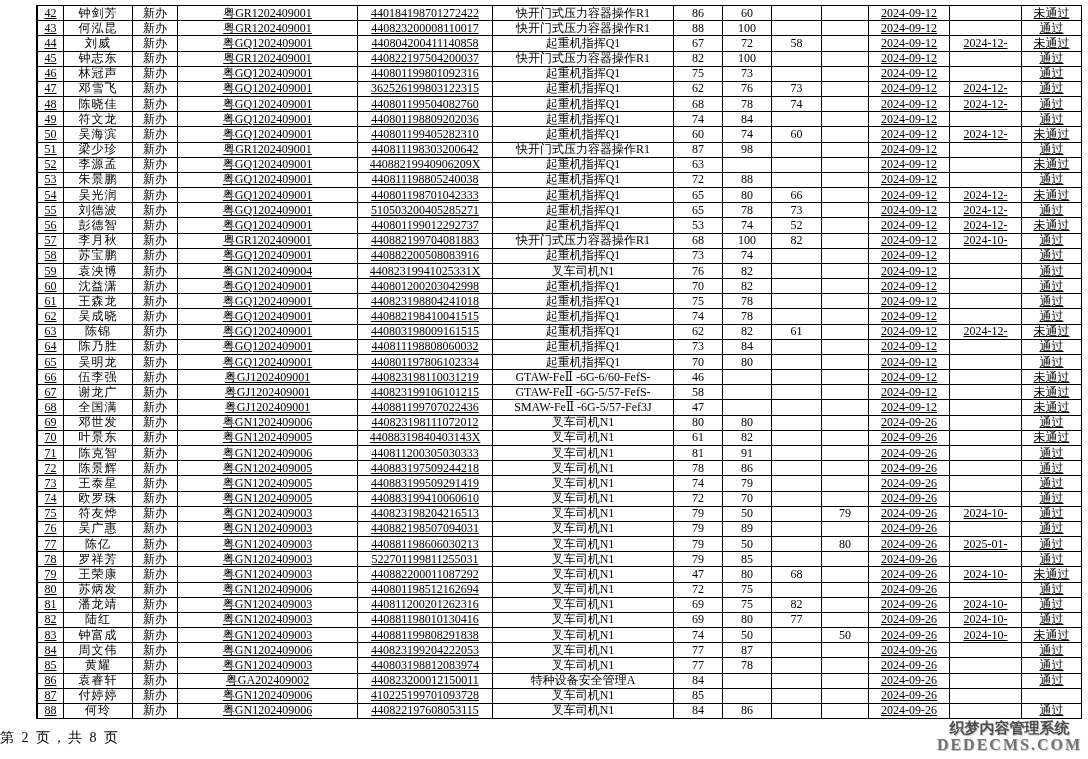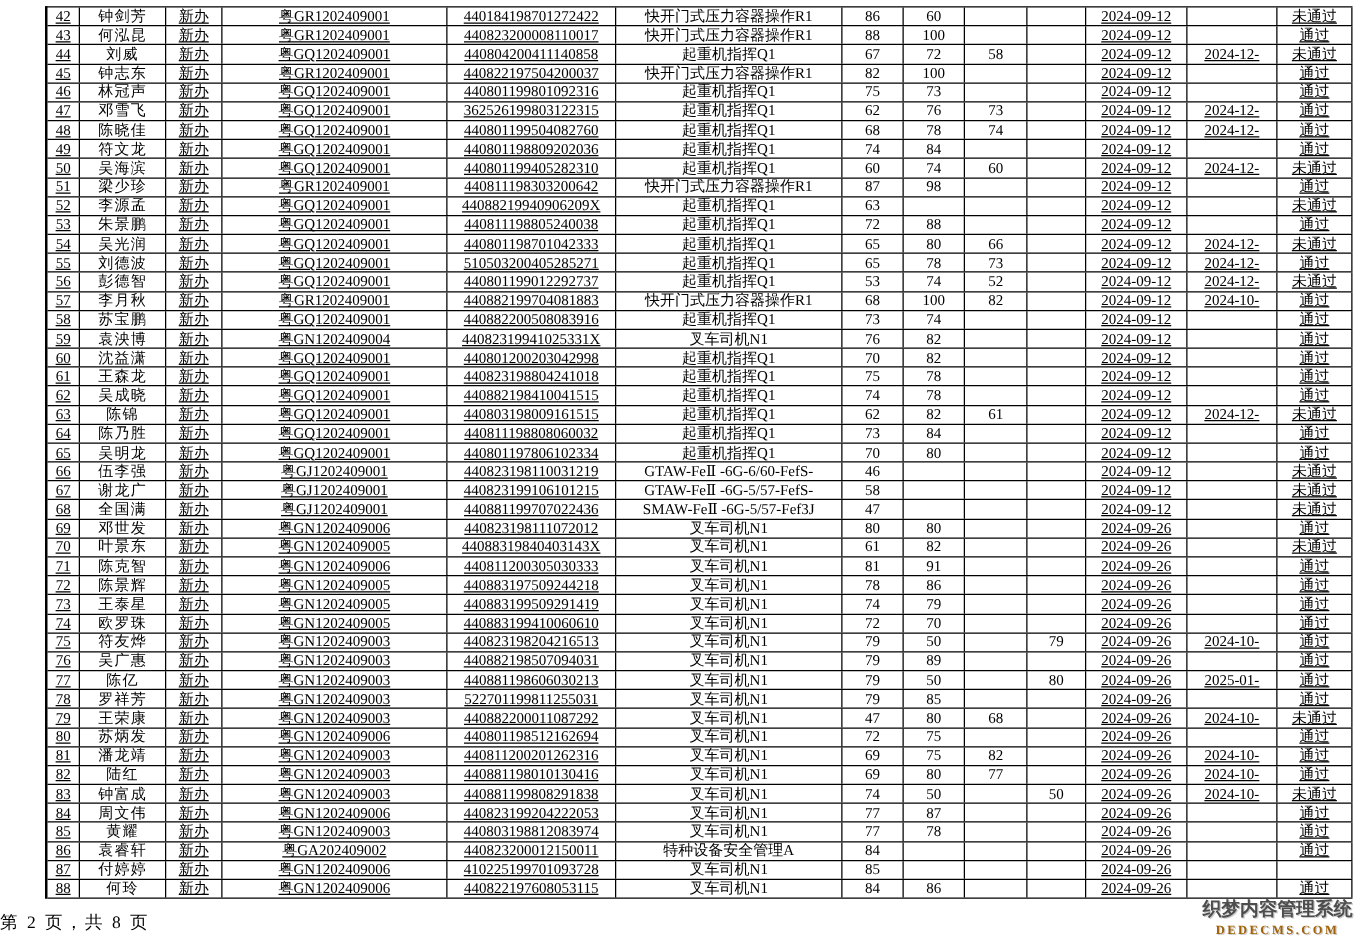--- a/index.html
+++ b/index.html
@@ -14,21 +14,21 @@
     box-sizing:border-box;display:flex;flex-direction:column;
   }
   .row{flex:1 1 0;display:flex;border-bottom:1px solid #000;min-height:0;}
   .cell{
     box-sizing:border-box;border-right:1px solid #000;
     display:flex;align-items:center;justify-content:center;
     font-size:12px;line-height:13px;white-space:nowrap;overflow:hidden;
   }
   .c0{width:26px;}
   .c1{width:69px;letter-spacing:1px;text-align:right;}
-  .c2{width:45px;text-decoration:underline;}
+  .c2{width:45px;}
   .c3{width:180px;}
   .c4{width:135px;text-align:center;}
   .c5{width:181px;text-align:right;}
   .c6{width:49px;}
   .c7{width:49px;}
   .c8{width:50px;}
   .c9{width:47px;}
   .c10{width:81px;}
   .c11{width:72px;}
   .c12{width:60px;}
@@ -36,21 +36,21 @@
   .footer{
     position:absolute;left:0;top:729px;width:100%;text-align:left;
     font-size:14px;letter-spacing:2px;
   }
   .watermark{
     position:absolute;right:6px;top:720px;text-align:center;
     font-family:Liberation Serif, serif;
     font-weight:bold;color:#4d4d4d;text-shadow:1px 1px 0 #c9c9c9;
   }
   .watermark .cn{font-size:15px;line-height:17px;}
-  .watermark .en{font-size:10px;line-height:15px;letter-spacing:2px;color:#a16207;}
+  .watermark .en{font-size:16px;line-height:15px;letter-spacing:2px;color:#737373;}
 </style>
 </head>
 <body>
 
 <div class="table" id="results-table">
     <div class="row">
       <div class="cell c0 u">42</div>
       <div class="cell c1">钟剑芳</div>
       <div class="cell c2">新办</div>
       <div class="cell c3 u">粤GR1202409001</div>

